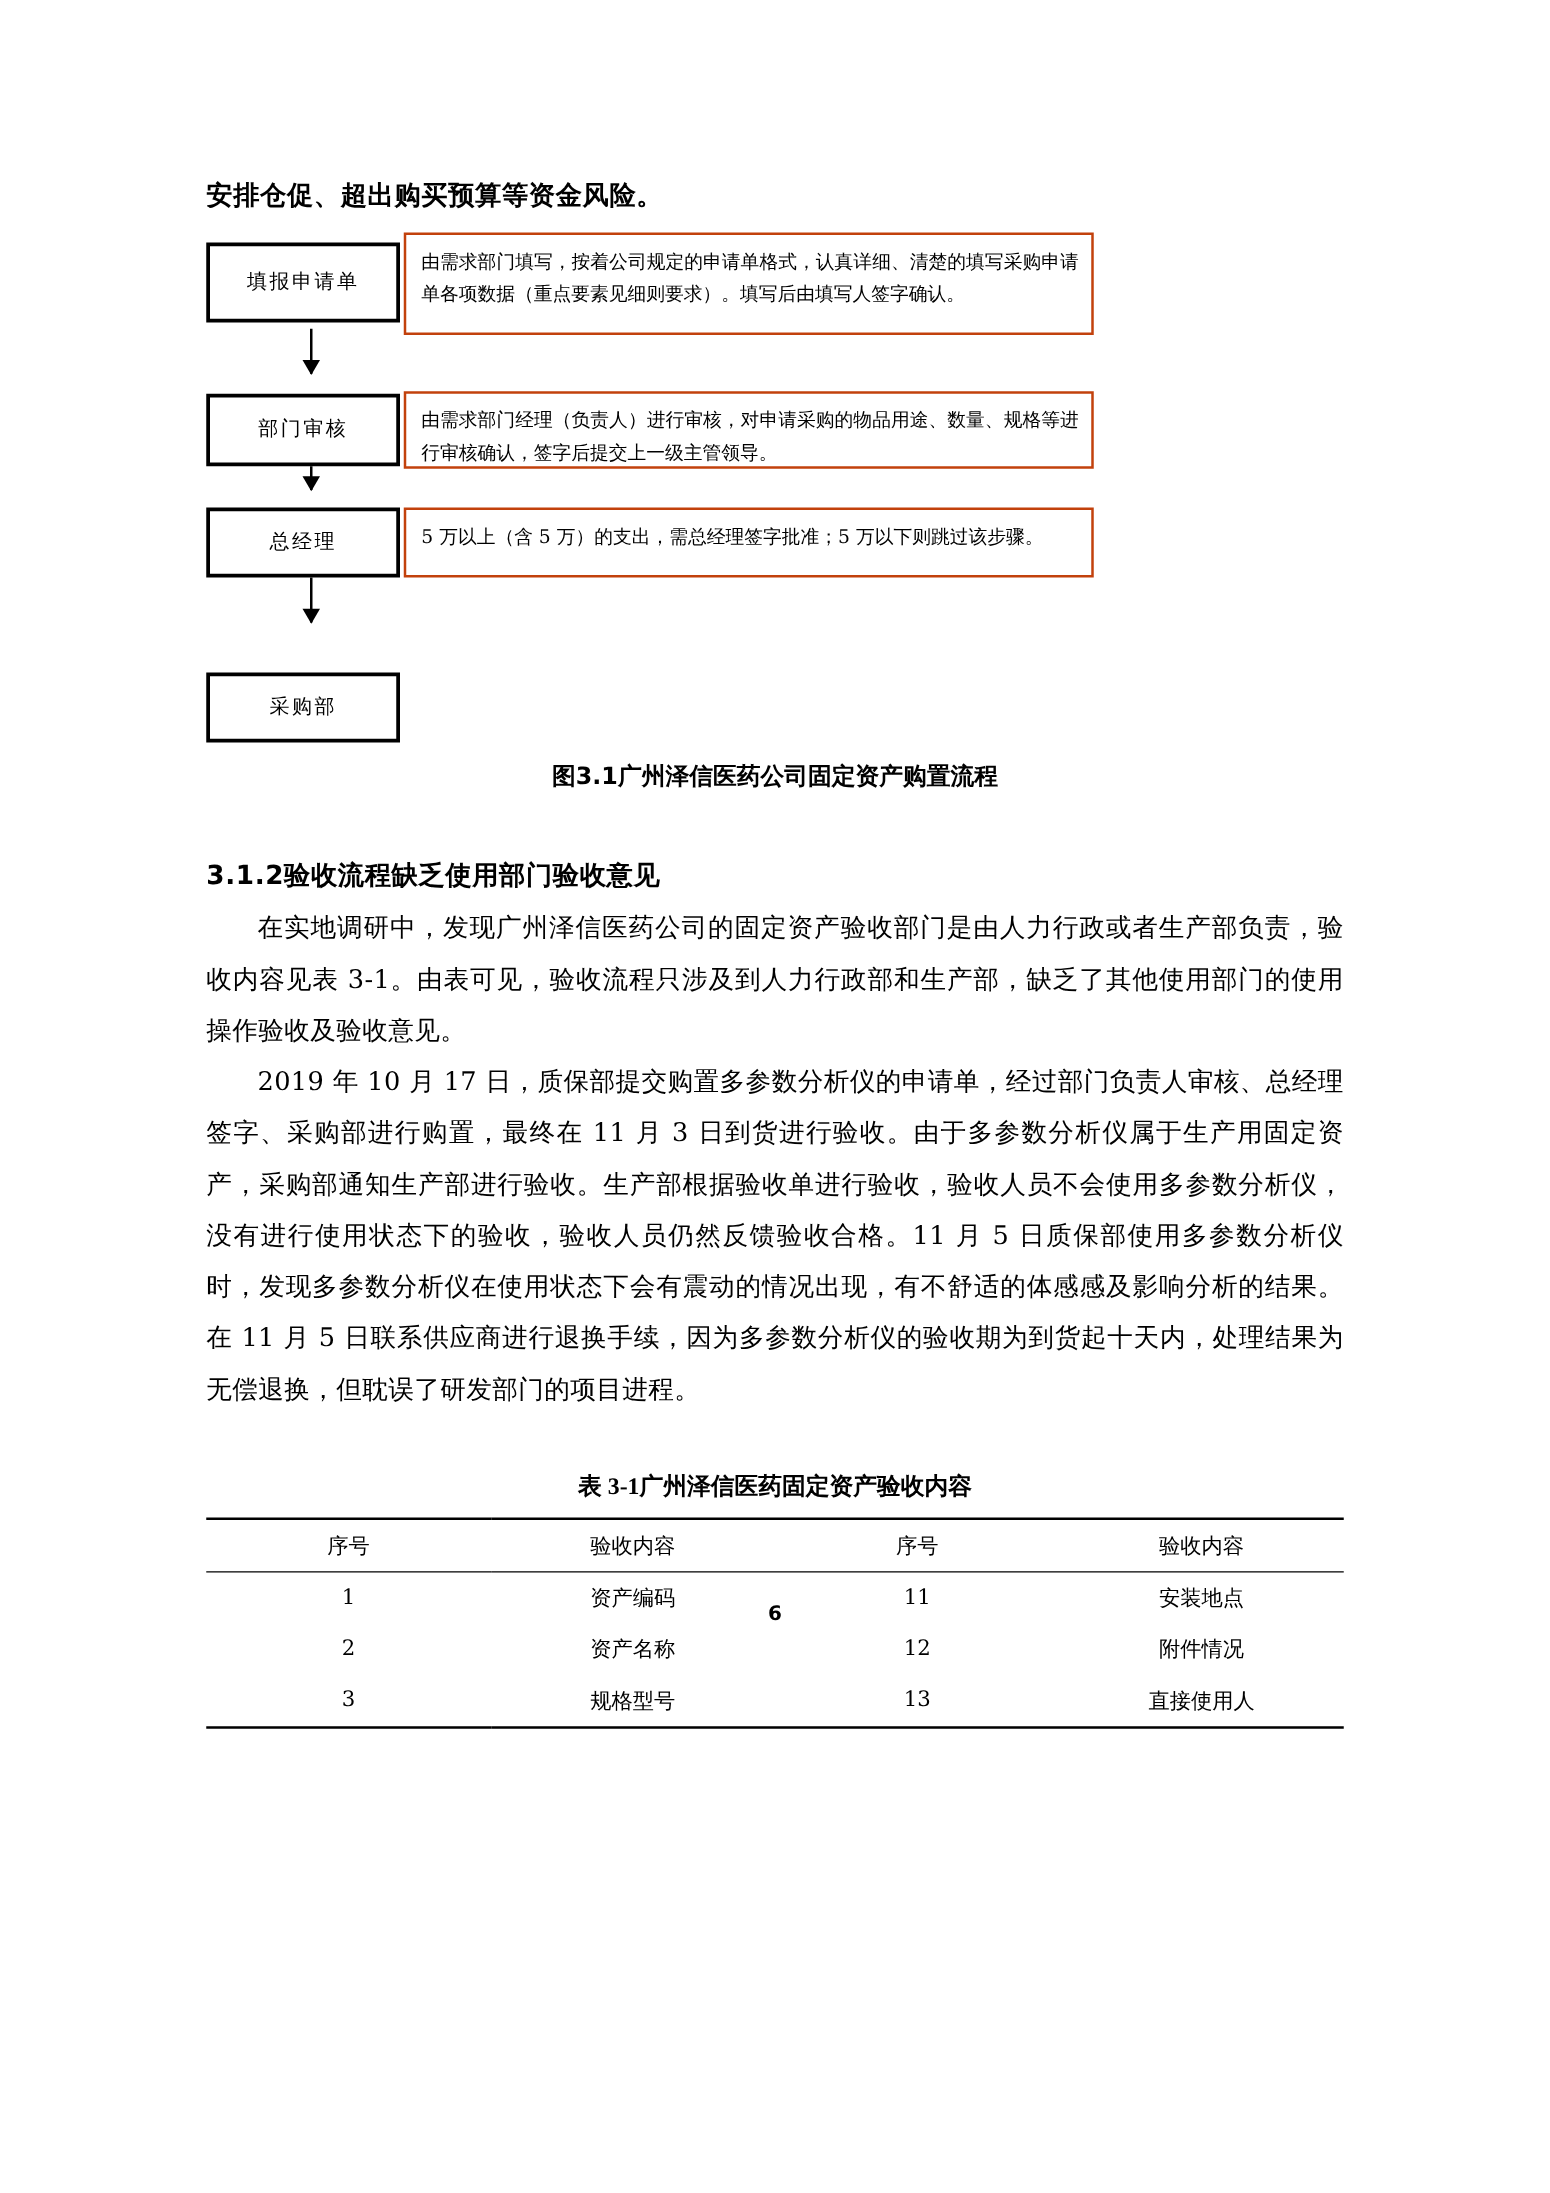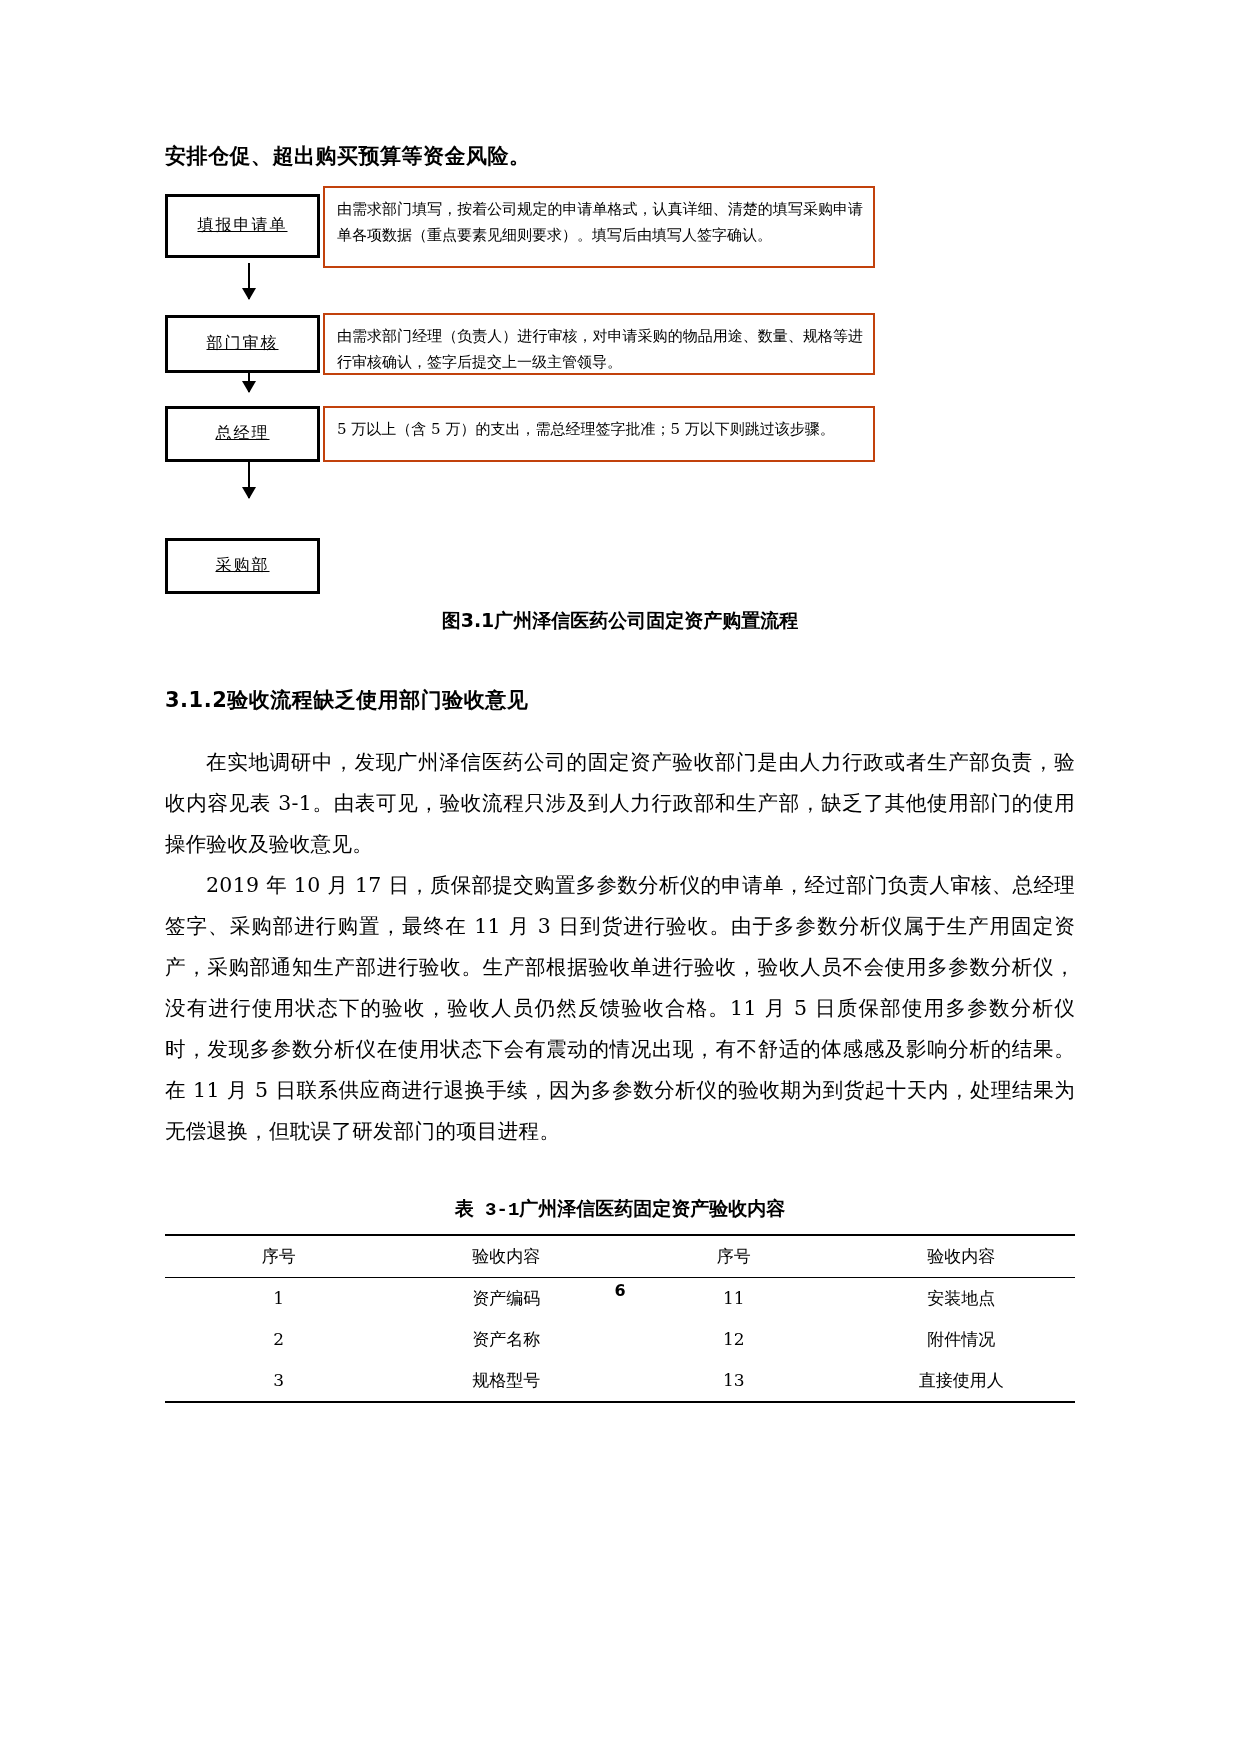--- a/index.html
+++ b/index.html
@@ -47,21 +47,20 @@
   .flow-box {
     border: 3px solid #000;
     box-sizing: border-box;
     width: 155px;
     display: flex;
     align-items: center;
     justify-content: center;
     font-size: 16px;
     letter-spacing: 2px;
     background: #fff;
-    text-decoration: underline;
   }
   .flow-desc {
     border: 2px solid #c2410c;
     box-sizing: border-box;
     font-size: 15px;
     line-height: 1.75;
     padding: 8px 10px 8px 12px;
     background: #fff;
     text-align: justify;
   }
@@ -90,39 +89,39 @@
     font-weight: bold;
     font-family: "DejaVu Sans", "Liberation Sans", sans-serif;
     margin: 22px 0 0 0;
   }
 
   
   h3.section-heading {
     font-size: 21px;
     font-weight: bold;
     font-family: "DejaVu Sans", "Liberation Sans", sans-serif;
-    margin: 52px 0 28px 0;
+    margin: 52px 0 8px 0;
     letter-spacing: 0.5px;
   }
   p.body-text {
     font-size: 20.5px;
     line-height: 2.0;
     text-align: justify;
     text-justify: inter-ideograph;
     margin: 0;
     text-indent: 2em;
     letter-spacing: 0.3px;
   }
 
   
   .table-caption {
     text-align: center;
     font-size: 19px;
     font-weight: bold;
-    font-family: Liberation Mono, monospace;
+    font-family: Liberation Serif, serif;
     margin: 44px 0 12px 0;
   }
   table.data-table {
     width: 100%;
     border-collapse: collapse;
     font-size: 17px;
   }
   table.data-table thead th {
     font-weight: normal;
     padding: 9px 0;

